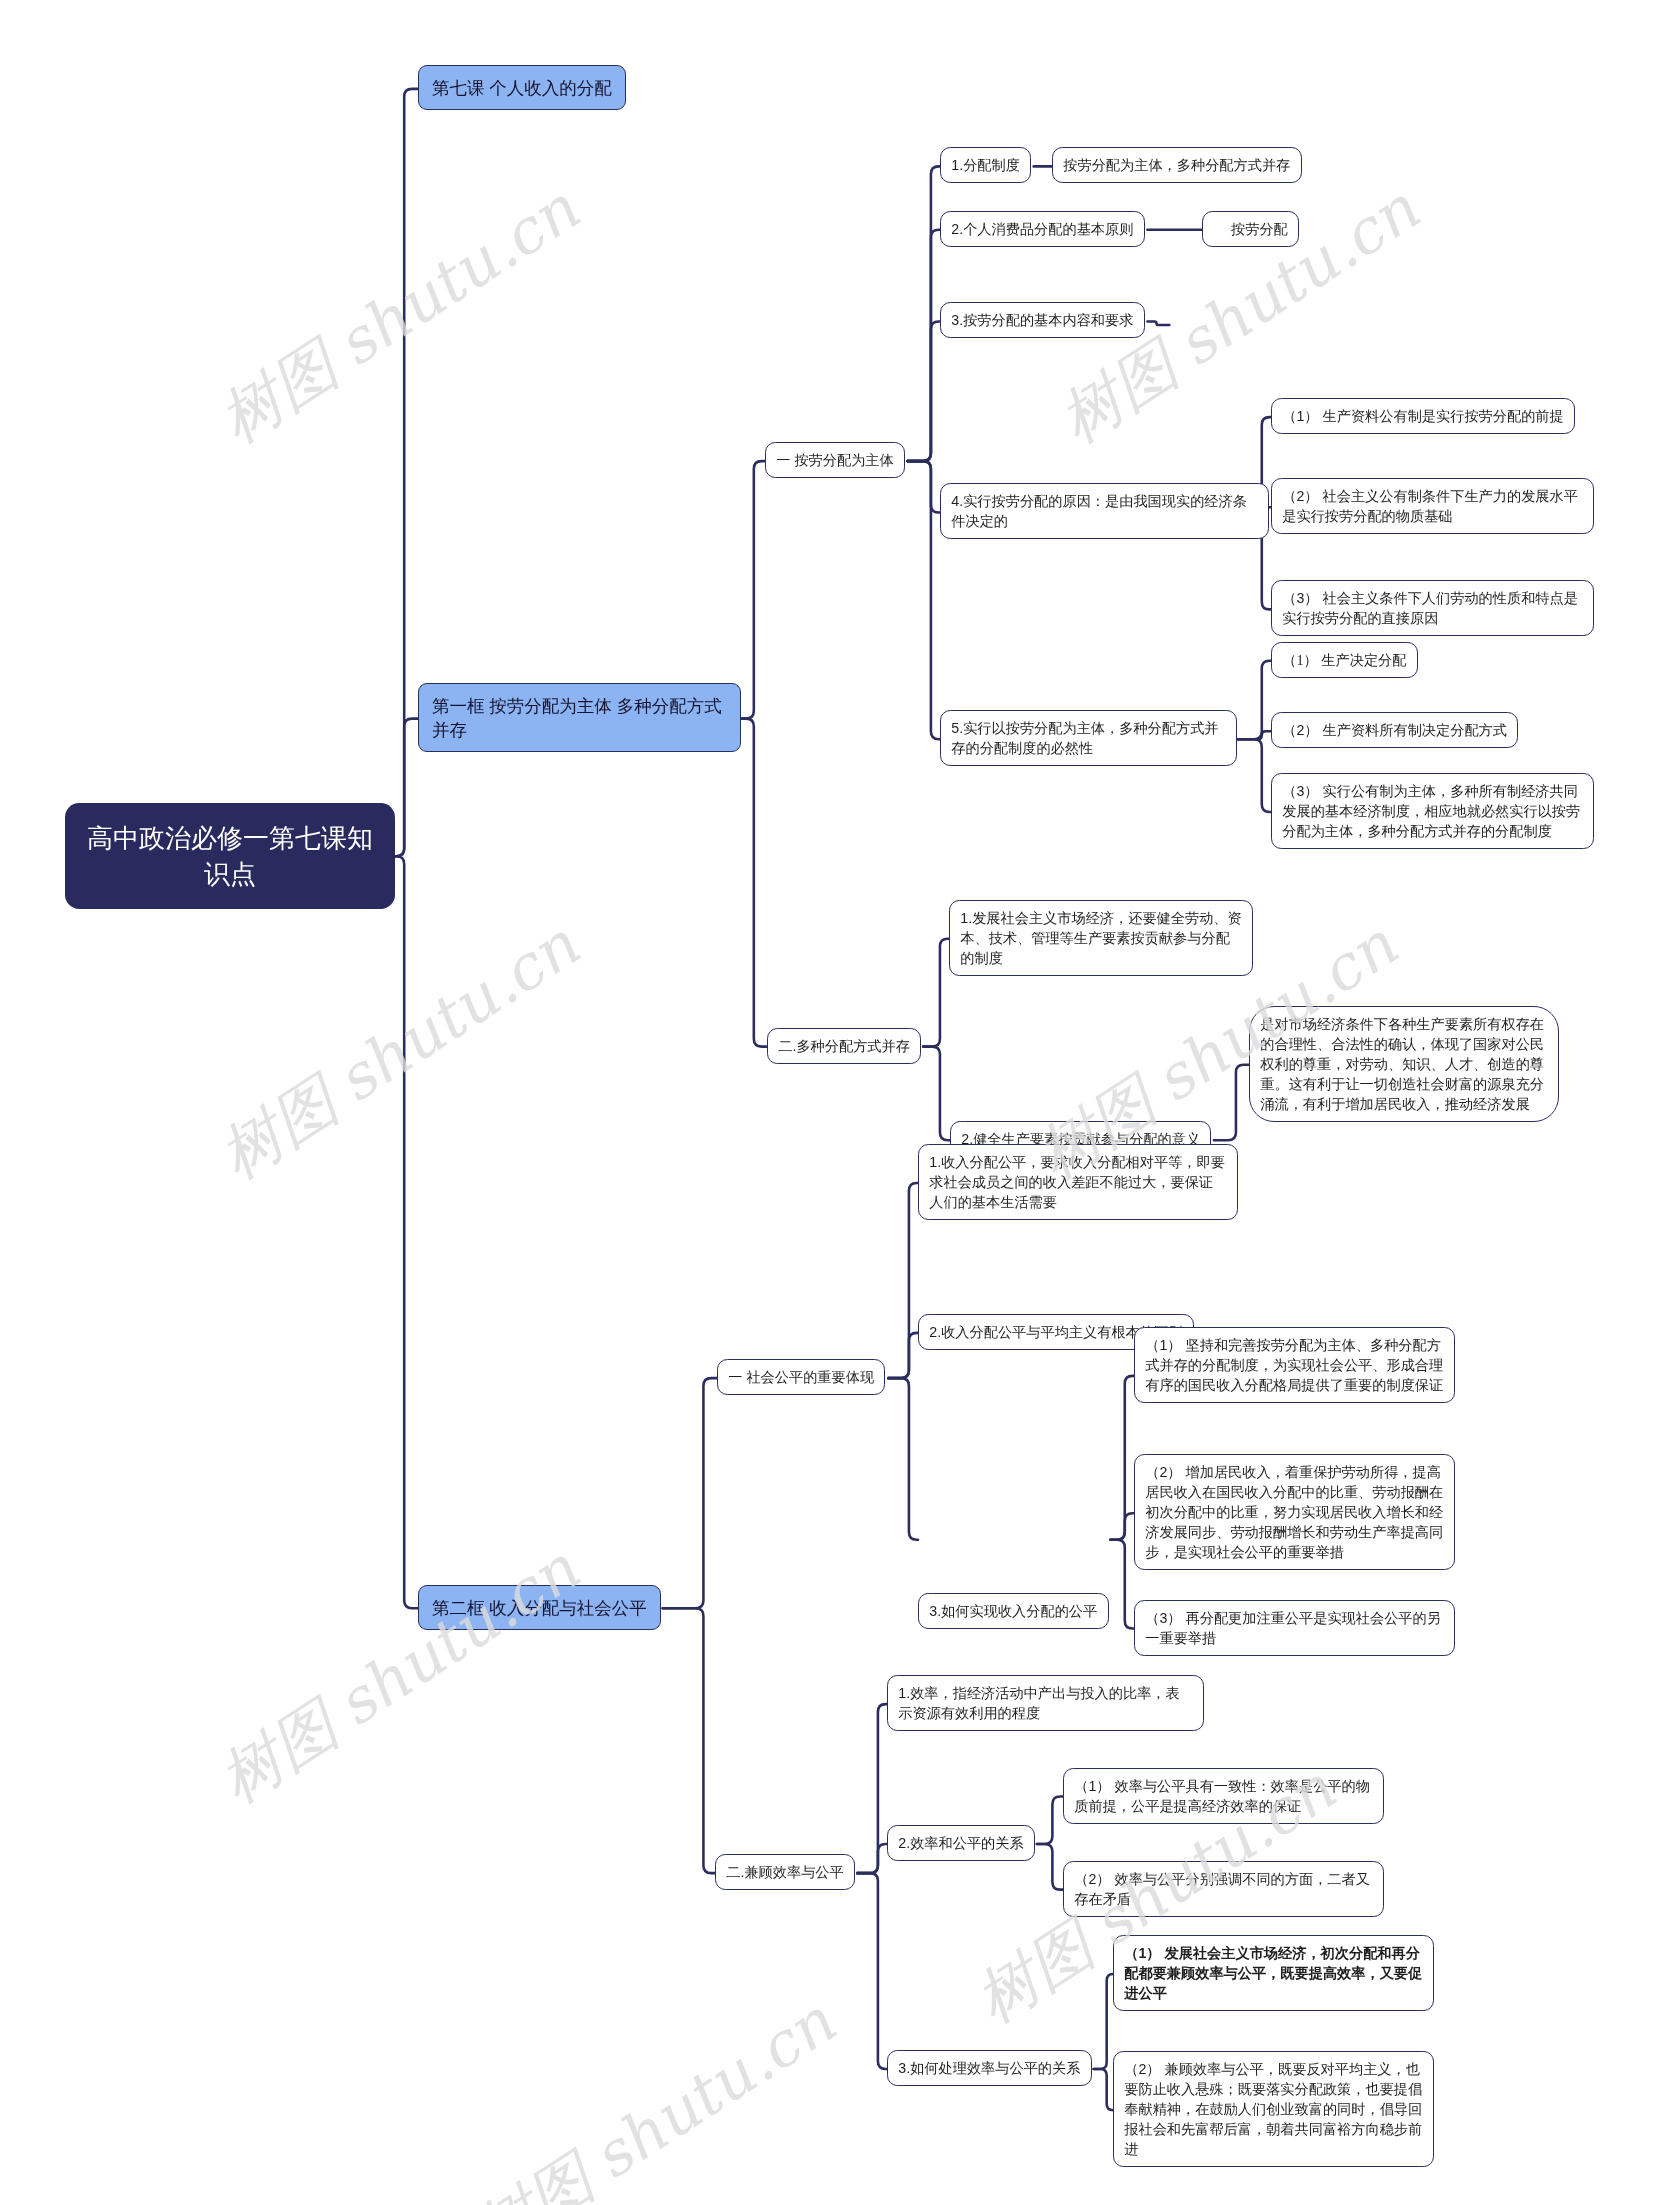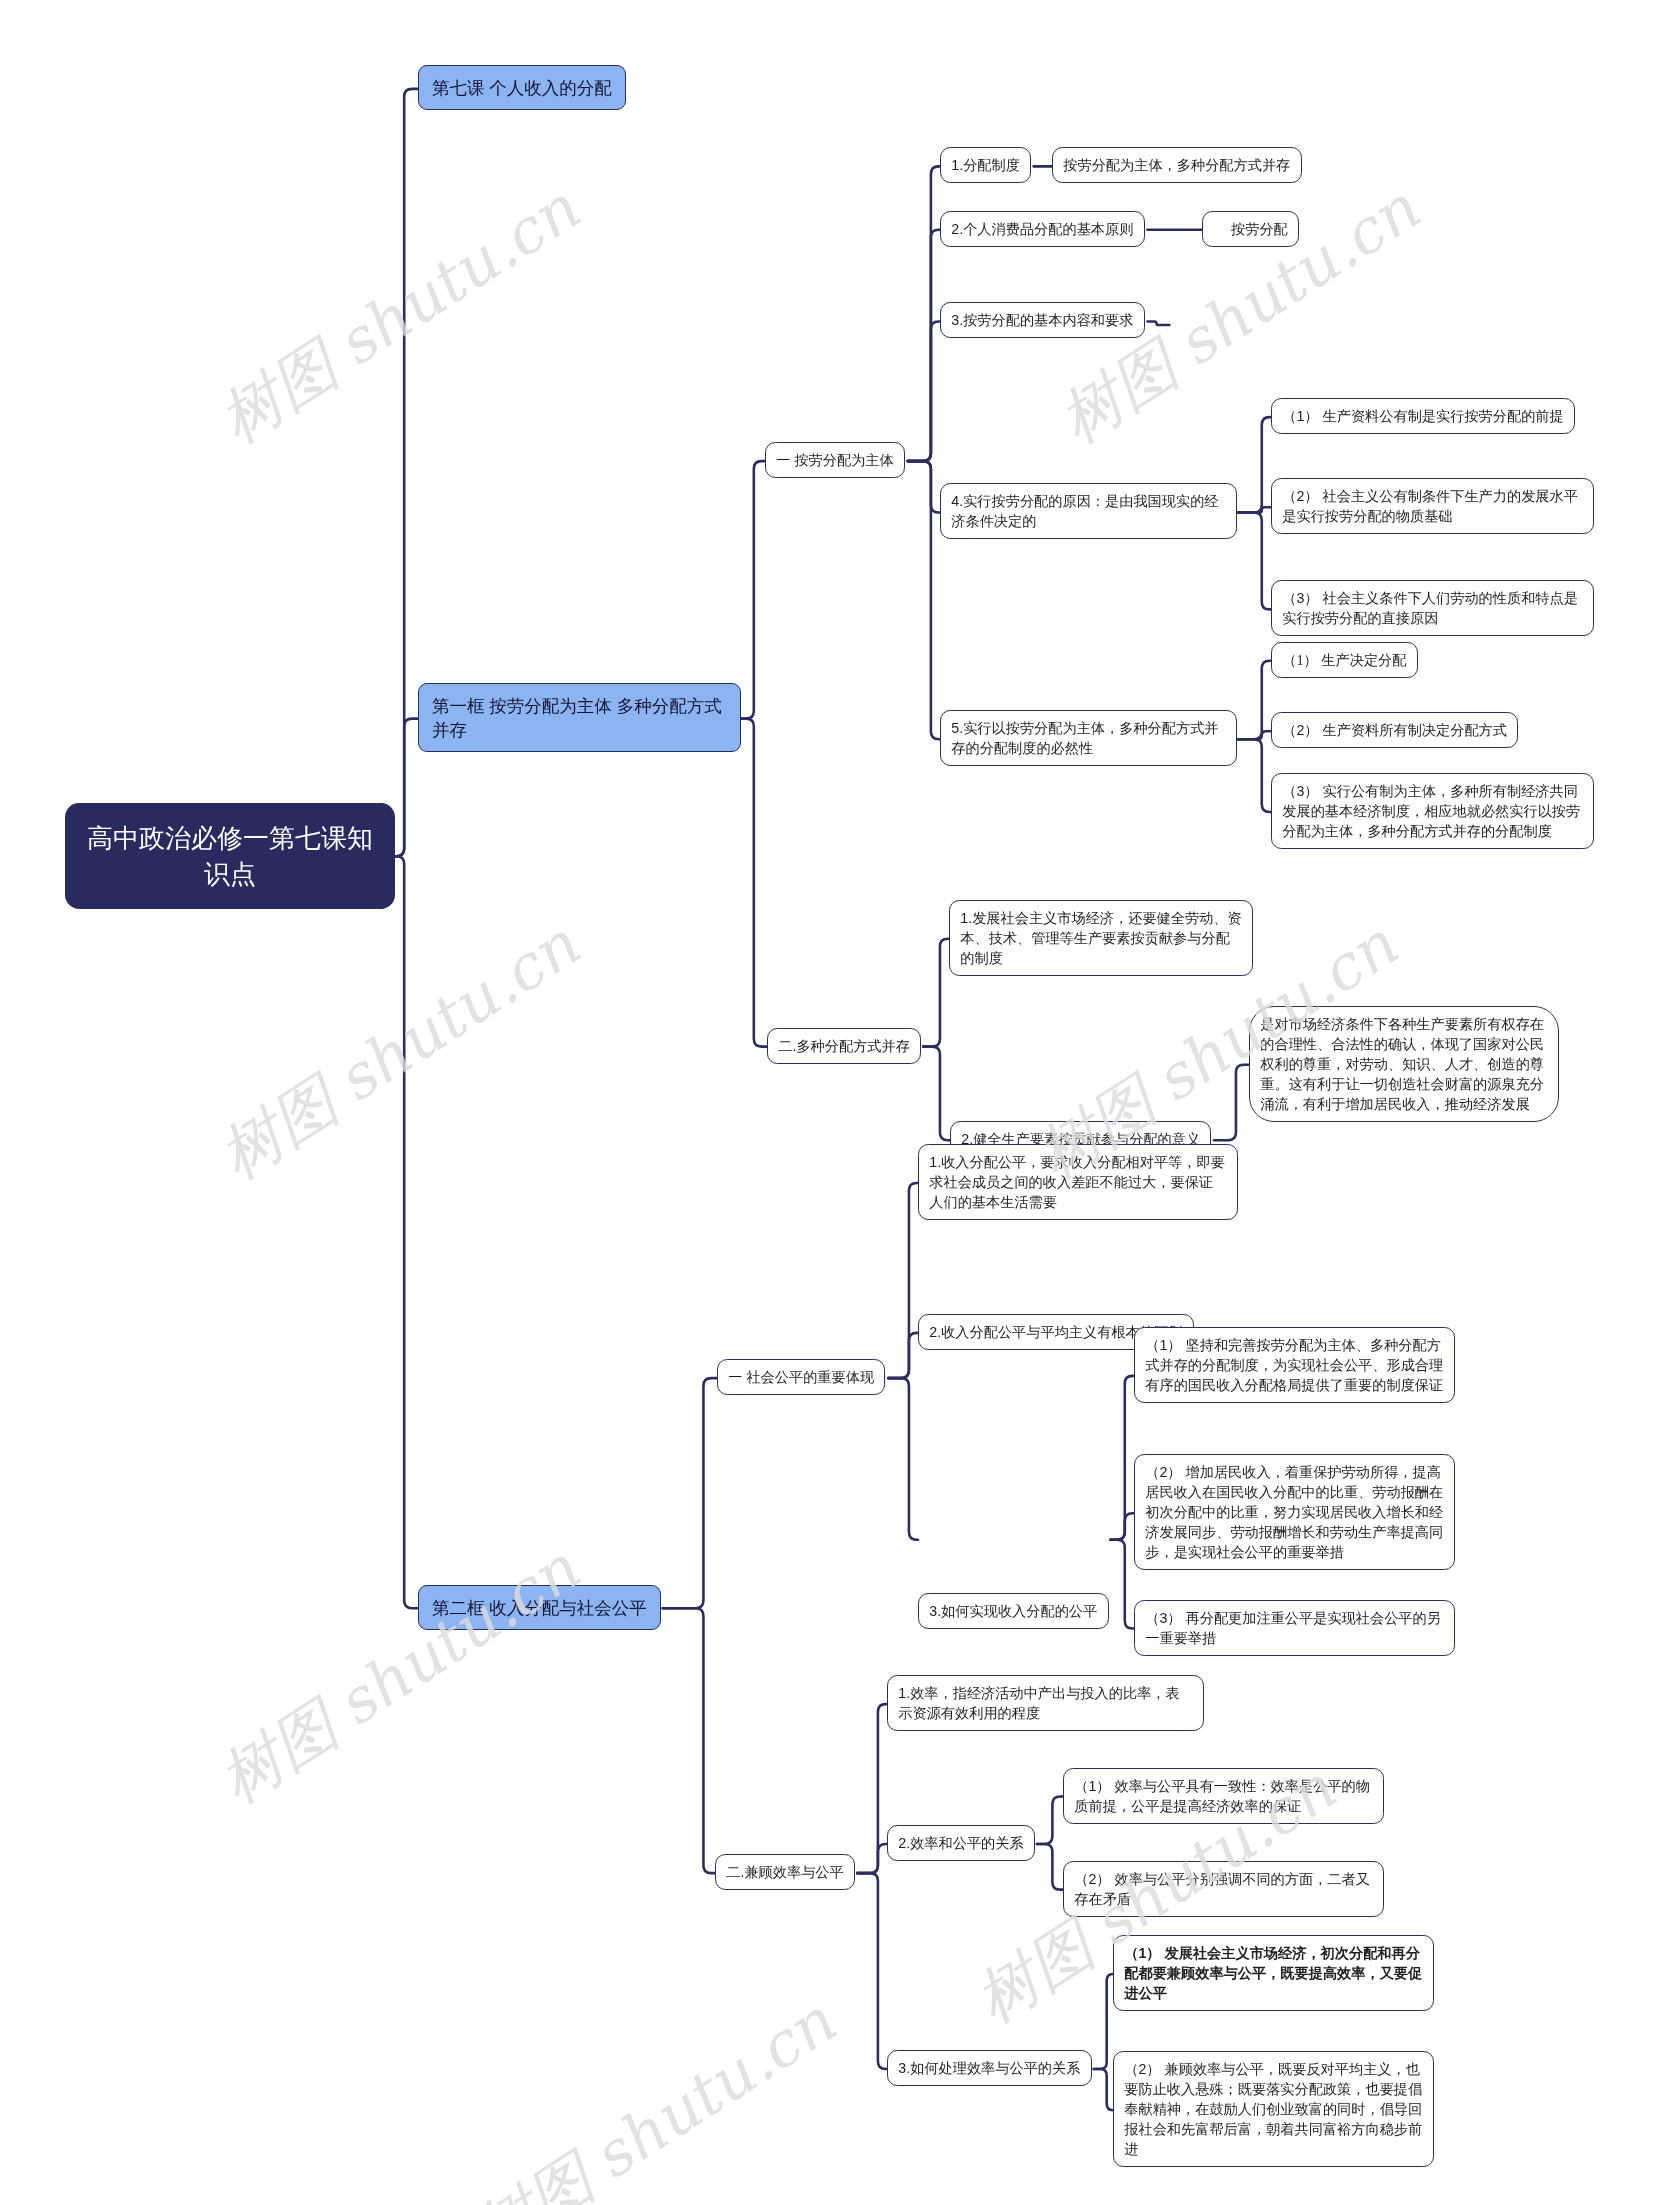--- a/index.html
+++ b/index.html
@@ -65,21 +65,21 @@
 <div class="node root" style="left: 65px; top: 803px; width: 330px;">高中政治必修一第七课知识点</div>
     <div class="node branch nw" style="left: 418px; top: 65px;">第七课 个人收入的分配</div>
     <div class="node branch" style="left: 418px; top: 683px; width: 323px;">第一框 按劳分配为主体 多种分配方式并存</div>
     <div class="node branch nw" style="left: 418px; top: 1585px;">第二框 收入分配与社会公平</div>
     <div class="node topic nw" style="left: 765px; top: 442px;">一 按劳分配为主体</div>
     <div class="node topic nw" style="left: 940px; top: 147px;">1.分配制度</div>
     <div class="node topic nw" style="left: 1052px; top: 147px;">按劳分配为主体，多种分配方式并存</div>
     <div class="node topic nw" style="left: 940px; top: 211px;">2.个人消费品分配的基本原则</div>
     <div class="node topic nw" style="left: 1202px; top: 211px; padding-left: 28px;">按劳分配</div>
     <div class="node topic nw" style="left: 940px; top: 302px;">3.按劳分配的基本内容和要求</div>
-    <div class="node topic" style="left: 940px; top: 483px; width: 297px;">4.实行按劳分配的原因：是由我国现实的经济条件决定的</div>
+    <div class="node topic" style="left: 940px; top: 483px; width: 329px;">4.实行按劳分配的原因：是由我国现实的经济条件决定的</div>
     <div class="node topic nw" style="left: 1271px; top: 398px;">（1） 生产资料公有制是实行按劳分配的前提</div>
     <div class="node topic" style="left: 1271px; top: 478px; width: 323px;">（2） 社会主义公有制条件下生产力的发展水平是实行按劳分配的物质基础</div>
     <div class="node topic" style="left: 1271px; top: 580px; width: 323px;">（3） 社会主义条件下人们劳动的性质和特点是实行按劳分配的直接原因</div>
     <div class="node topic" style="left: 940px; top: 710px; width: 297px;">5.实行以按劳分配为主体，多种分配方式并存的分配制度的必然性</div>
     <div class="node topic nw" style="left: 1271px; top: 642px; font-family: Liberation Serif, serif;">（1） 生产决定分配</div>
     <div class="node topic nw" style="left: 1271px; top: 712px;">（2） 生产资料所有制决定分配方式</div>
     <div class="node topic" style="left: 1271px; top: 773px; width: 323px;">（3） 实行公有制为主体，多种所有制经济共同发展的基本经济制度，相应地就必然实行以按劳分配为主体，多种分配方式并存的分配制度</div>
     <div class="node topic nw" style="left: 767px; top: 1028px;">二.多种分配方式并存</div>
     <div class="node topic" style="left: 949px; top: 900px; width: 304px;">1.发展社会主义市场经济，还要健全劳动、资本、技术、管理等生产要素按贡献参与分配的制度</div>
     <div class="node topic nw" style="left: 950px; top: 1121px;">2.健全生产要素按贡献参与分配的意义</div>

